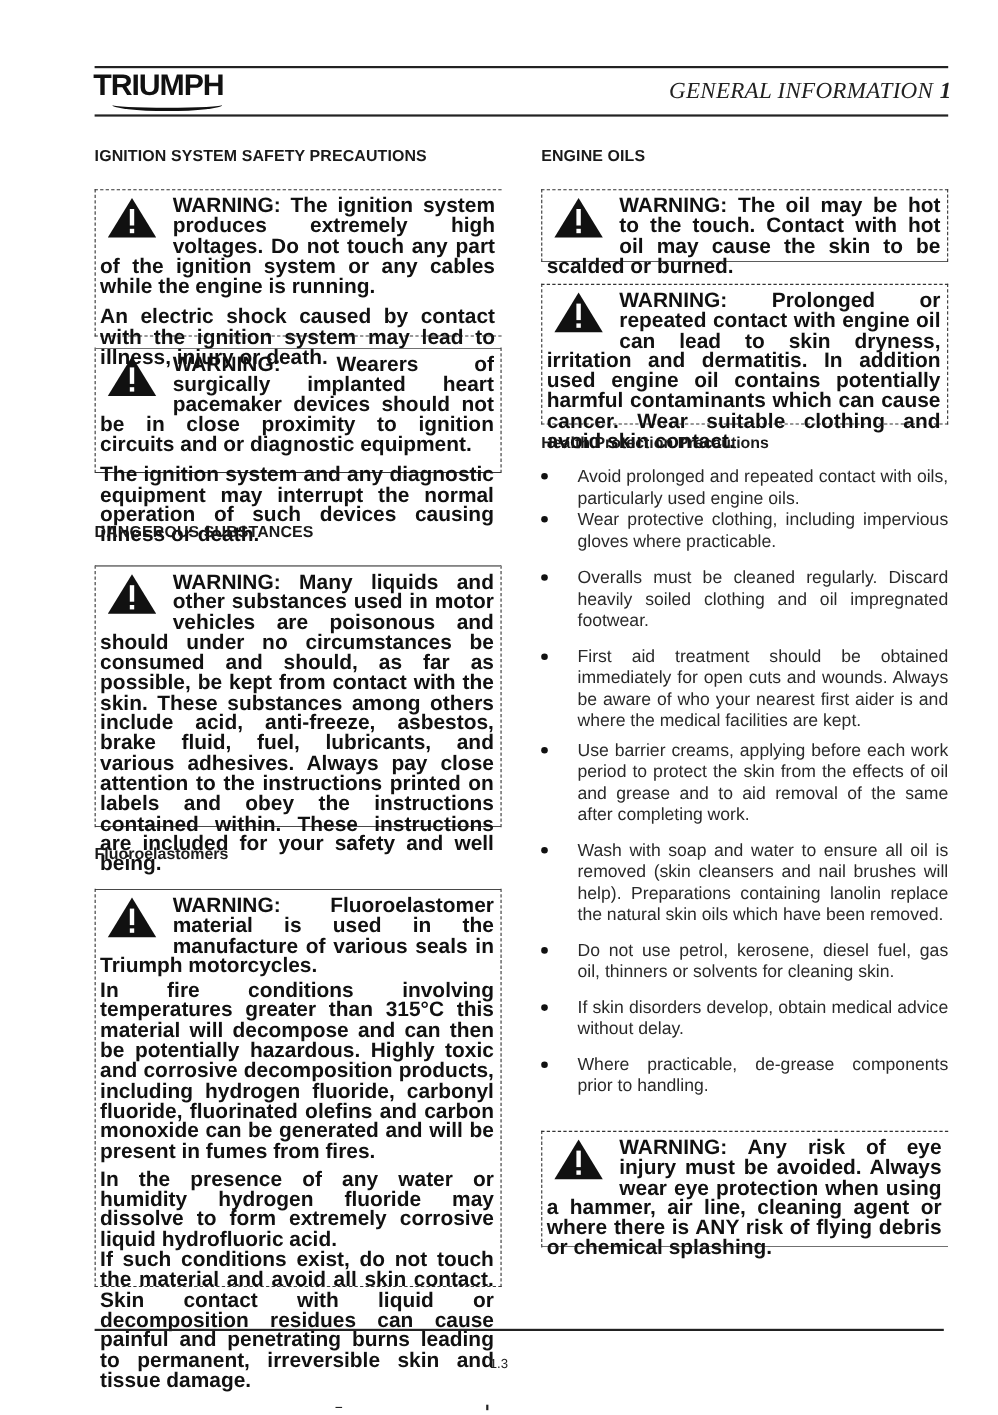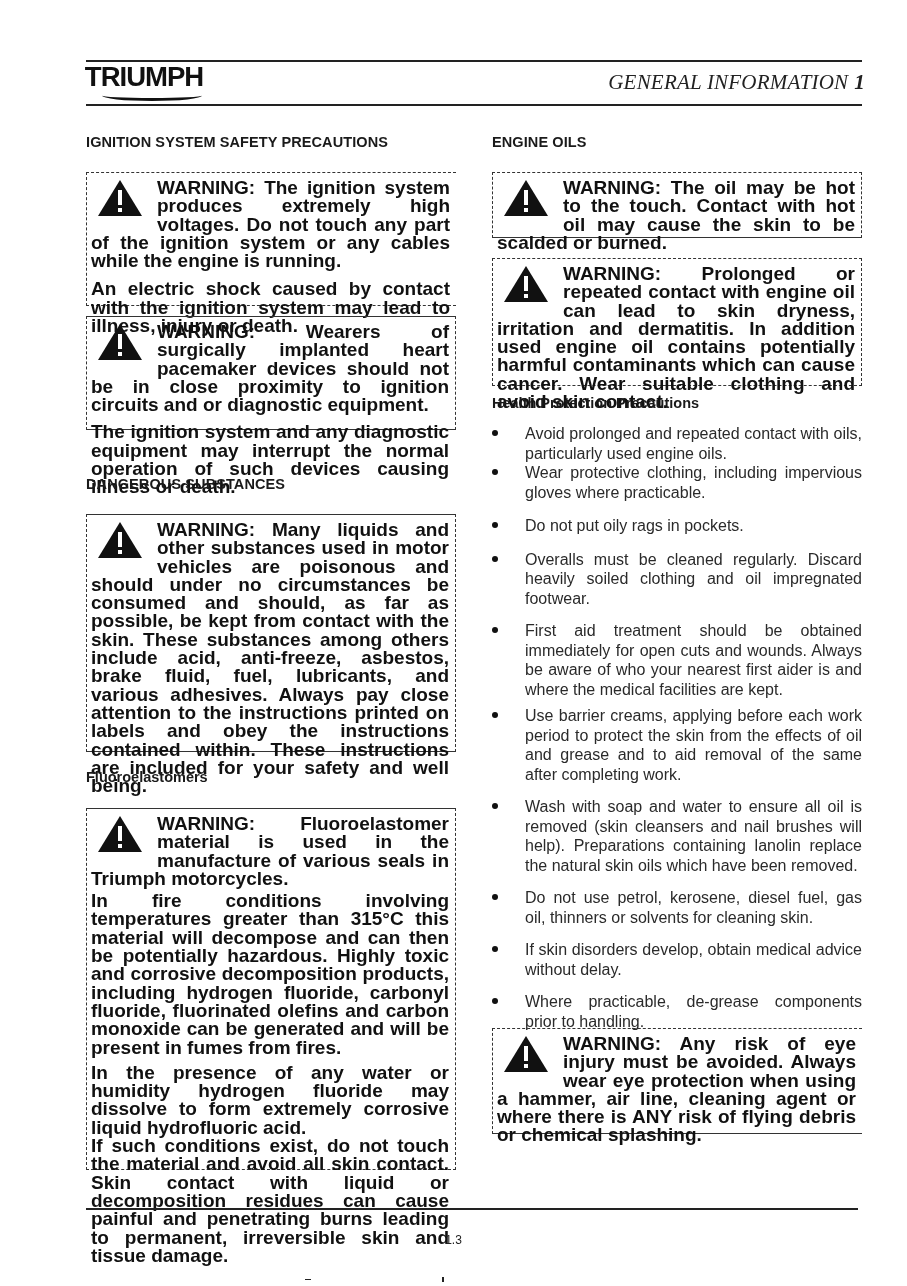--- a/index.html
+++ b/index.html
@@ -134,21 +134,20 @@
       </div>
       <p class="warn-para"><span>WARNING:</span> <span>Prolonged or repeated contact with engine oil can lead to skin dryness, irritation and dermatitis. In addition used engine oil contains potentially harmful contaminants which can cause cancer. Wear suitable clothing and avoid skin contact.</span></p>
     </div>
   </div>
 
   <div class="subheading" style="left:492px; top:395px; font-weight:bold;">Health Protection Precautions</div>
 
   <ul class="bullets" style="left:492px; top:424px; width:370px;">
     <li class="bullet" style="margin-bottom:0px;"><span class="dot"></span><span>Avoid prolonged and repeated contact with oils, particularly used engine oils.</span></li>
     <li class="bullet" style="margin-top:0px;"><span class="dot"></span><span>Wear protective clothing, including impervious gloves where practicable.</span></li>
-    <li class="bullet" style="margin-top:14px;"><span class="dot"></span><span>Do not put oily rags in pockets.</span></li>
     <li class="bullet" style="margin-top:14px;"><span class="dot"></span><span>Overalls must be cleaned regularly. Discard heavily soiled clothing and oil impregnated footwear.</span></li>
     <li class="bullet" style="margin-top:13px;"><span class="dot"></span><span>First aid treatment should be obtained immediately for open cuts and wounds. Always be aware of who your nearest first aider is and where the medical facilities are kept.</span></li>
     <li class="bullet" style="margin-top:7px;"><span class="dot"></span><span>Use barrier creams, applying before each work period to protect the skin from the effects of oil and grease and to aid removal of the same after completing work.</span></li>
     <li class="bullet" style="margin-top:13px;"><span class="dot"></span><span>Wash with soap and water to ensure all oil is removed (skin cleansers and nail brushes will help). Preparations containing lanolin replace the natural skin oils which have been removed.</span></li>
     <li class="bullet" style="margin-top:13px;"><span class="dot"></span><span>Do not use petrol, kerosene, diesel fuel, gas oil, thinners or solvents for cleaning skin.</span></li>
     <li class="bullet" style="margin-top:13px;"><span class="dot"></span><span>If skin disorders develop, obtain medical advice without delay.</span></li>
     <li class="bullet" style="margin-top:13px;"><span class="dot"></span><span>Where practicable, de-grease components prior to handling.</span></li>
   </ul>
 
   <div class="warn-box" style="left:492px; top:1028px; width:370px; height:106px; border-right:none; border-top-style:dashed;">

